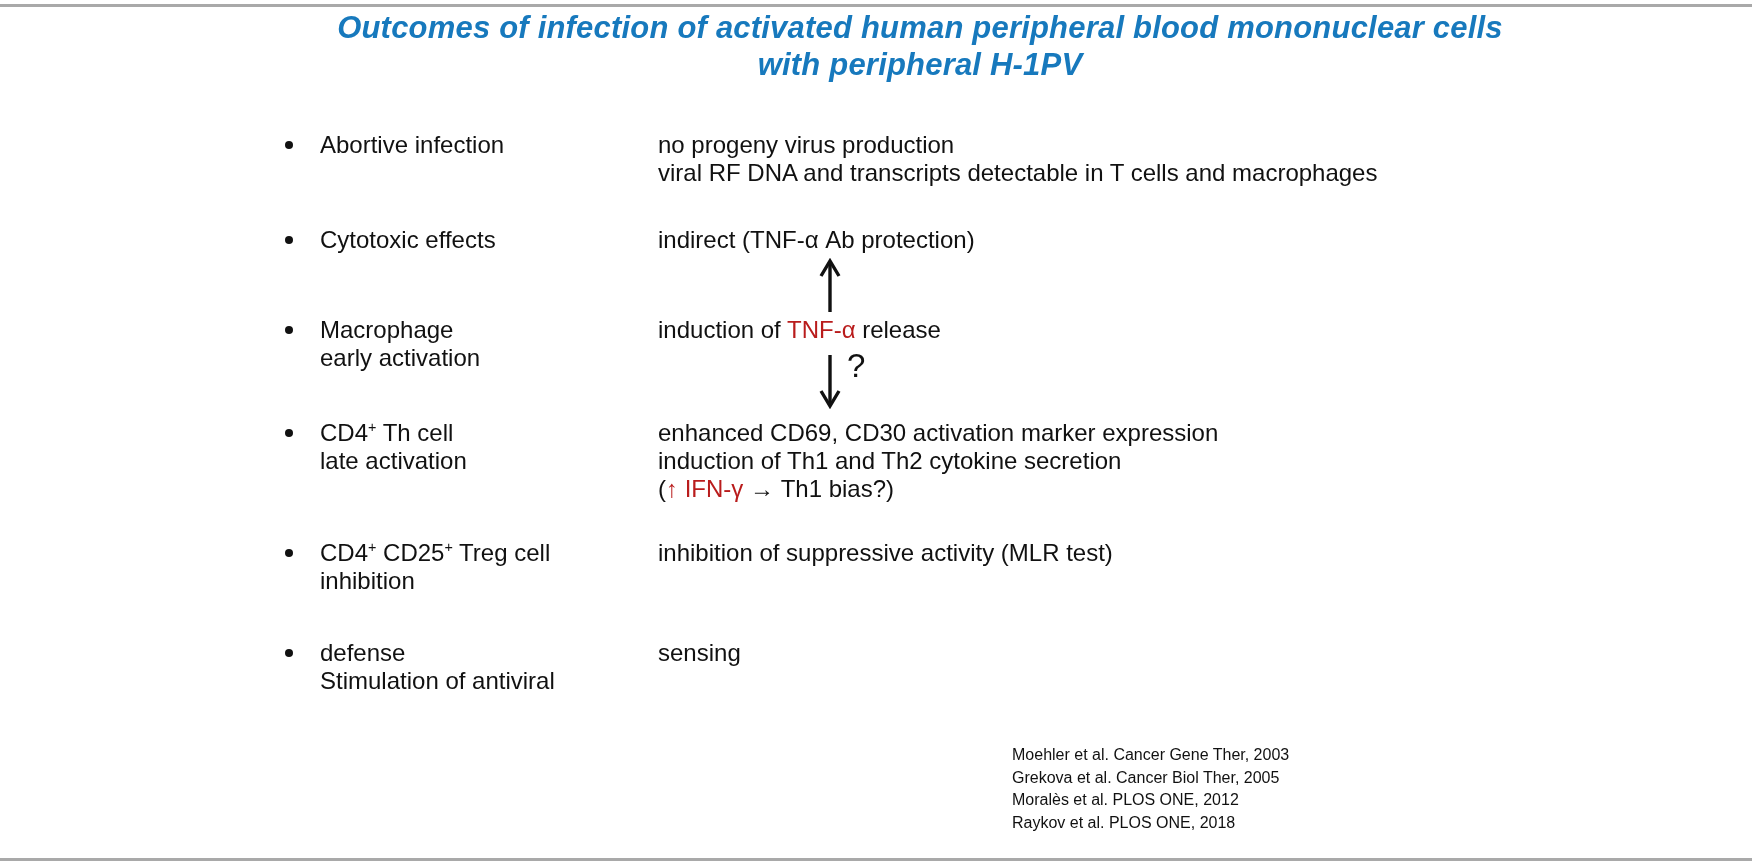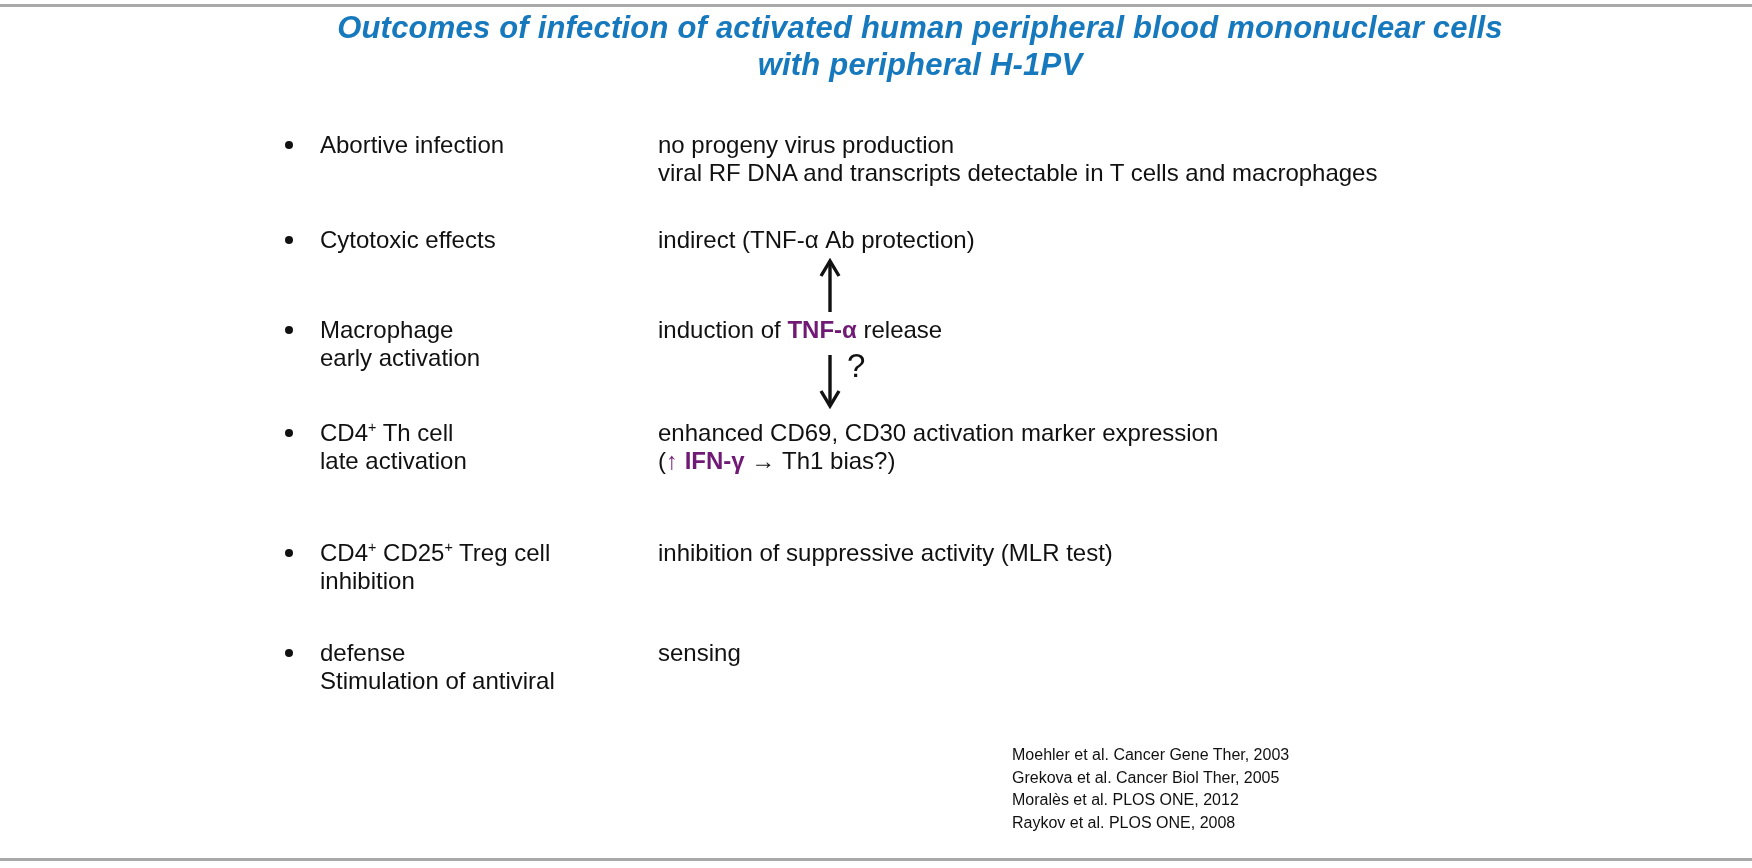--- a/index.html
+++ b/index.html
@@ -64,21 +64,21 @@
     font-weight: normal;
     white-space: nowrap;
   }
   .desc {
     position: absolute;
     left: 658px;
     top: 0;
     white-space: nowrap;
   }
   .line { white-space: nowrap; }
-  .red { color: #701a75; font-weight: bold; }
+  .red { color: #b91c1c; font-weight: normal; }
   sup { font-size: 60%; line-height: 0; }
 
   .arrow-box {
     position: absolute;
     width: 32px;
     height: 56px;
   }
   #up-arrow   { left: 814px; top: 258px; }
   #down-arrow { left: 814px; top: 353px; }
   #question-mark {
@@ -160,20 +160,21 @@
   <div id="question-mark">?</div>
 
   <div class="row" style="top:419px">
     <span class="bullet"></span>
     <div class="label">
       <div class="line"><span>CD4</span><sup>+</sup><span> Th cell</span></div>
       <div class="line"><span>late activation</span></div>
     </div>
     <div class="desc">
       <div class="line"><span>enhanced CD69, CD30 activation marker expression</span></div>
+      <div class="line"><span>induction of Th1 and Th2 cytokine secretion</span></div>
       <div class="line"><span>(</span><span class="red">↑ IFN-γ</span><span> → Th1 bias?)</span></div>
     </div>
   </div>
 
   <div class="row" style="top:539px">
     <span class="bullet"></span>
     <div class="label">
       <div class="line"><span>CD4</span><sup>+</sup><span> CD25</span><sup>+</sup><span> Treg cell</span></div>
       <div class="line"><span>inhibition</span></div>
     </div>
@@ -190,16 +191,16 @@
     </div>
     <div class="desc">
       <div class="line"><span>sensing</span></div>
     </div>
   </div>
 
   <div id="references">
     <div class="line">Moehler et al. Cancer Gene Ther, 2003</div>
     <div class="line">Grekova et al. Cancer Biol Ther, 2005</div>
     <div class="line">Moralès et al. PLOS ONE, 2012</div>
-    <div class="line">Raykov et al. PLOS ONE, 2008</div>
+    <div class="line">Raykov et al. PLOS ONE, 2018</div>
   </div>
 
 </div>
 
 </body></html>

